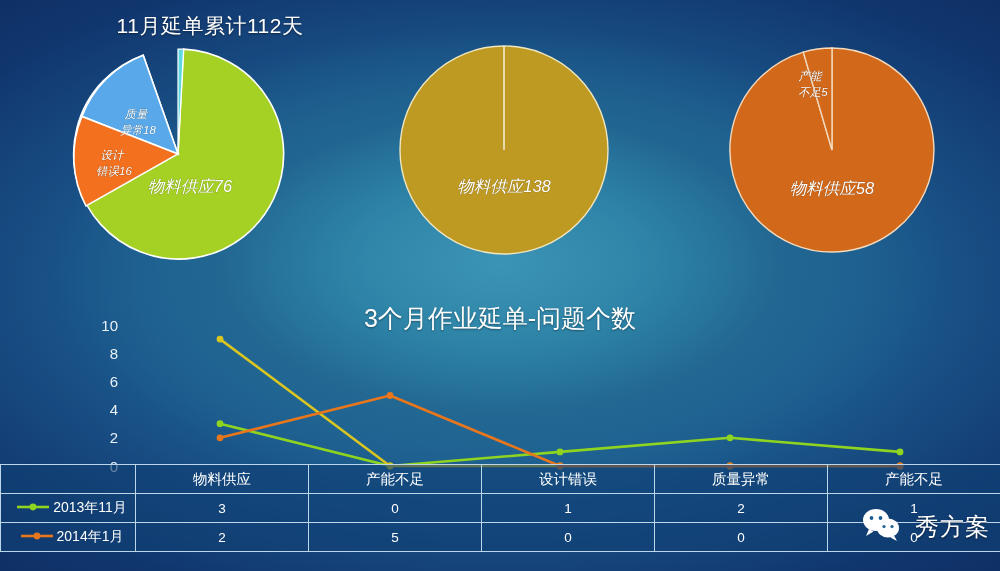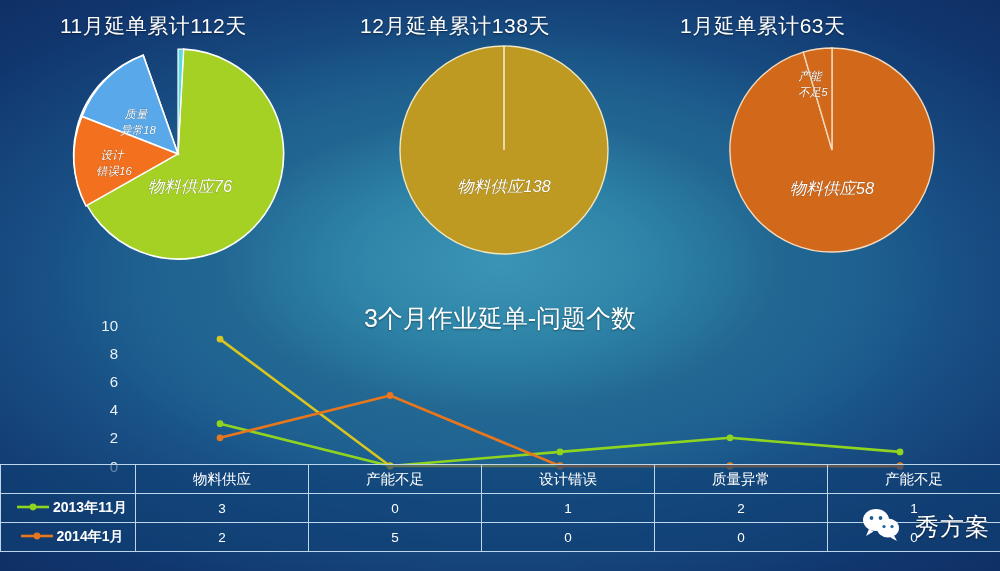--- a/index.html
+++ b/index.html
@@ -12,21 +12,21 @@
   #slide{
     position:relative;width:1000px;height:571px;overflow:hidden;
     background:
       radial-gradient(ellipse 62% 58% at 50% 46%, #3b93b5 0%, #2f86a9 22%, #23699096 45%, #19518a00 72%),
       radial-gradient(ellipse 90% 80% at 50% 50%, #2a7ba3 0%, #1d5f92 38%, #11376f 72%, #0b2559 100%),
       linear-gradient(160deg,#0e2a63 0%,#123a76 40%,#0d2b60 100%);
   }
 
   
   .pie-title{
-    position:absolute;color:#ffffff;
+    position:absolute;text-align:center;color:#ffffff;
     font-size:21px;letter-spacing:.5px;white-space:nowrap;
     text-shadow:0 1px 2px rgba(0,0,0,.45);
   }
   #title1{left:60px;top:12px;width:300px;}
   #title2{left:360px;top:12px;width:300px;}
   #title3{left:680px;top:12px;width:300px;}
 
   
   .pie-wrap{position:absolute;font-style:italic;}
   .pie-wrap svg{display:block;overflow:visible;}
@@ -63,21 +63,20 @@
   }
   table.datatable td{
     border:1px solid #bcd6ea;
     height:26px;text-align:center;vertical-align:middle;
     background:rgba(16,64,116,.62);
     white-space:nowrap;
   }
   td.legendcell{
     width:135px;border-left:none;text-align:left;padding-left:8px;
     background:rgba(12,48,98,.75);
-    font-weight:bold;
   }
   td.corner{border:none;background:transparent;}
   td.hdr{background:rgba(18,70,124,.55);font-size:14.5px;}
   .legendline{display:inline-block;vertical-align:middle;margin-right:3px;}
   .legendtext{display:inline-block;vertical-align:middle;font-size:14px;}
 
   
   #watermark{
     position:absolute;left:862px;top:508px;
     display:flex;align-items:center;gap:13px;pointer-events:none;
@@ -86,22 +85,20 @@
     color:#ffffff;font-size:24px;letter-spacing:1px;
     text-shadow:0 1px 2px rgba(0,0,0,.5);
   }
 </style>
 </head>
 <body>
 
 <div id="slide">
 
   <div class="pie-title" id="title1">11月延单累计112天</div>
-  <div class="pie-title" id="title2">12月延单累计138天</div>
-  <div class="pie-title" id="title3">1月延单累计63天</div>
 
   <div class="pie-wrap" id="pie1">
     <svg width="216" height="216" viewBox="0 0 216 216">
 
       <path fill="#a5d024" stroke="#ffffff" stroke-width="1.6" d="M108 108 L113.6 3.15 A105 105 0 1 1 73.2 9.2 Z"></path>
 
       <path fill="#59a9ea" stroke="#ffffff" stroke-width="1.6" d="M108 108 L73.2 9.2 A105 105 0 0 0 11.9 70.4 Z"></path>
 
       <path fill="#f2701e" stroke="#ffffff" stroke-width="1.6" d="M108 108 L11.9 70.4 A105 105 0 0 0 16.0 160.0 Z"></path>
 

